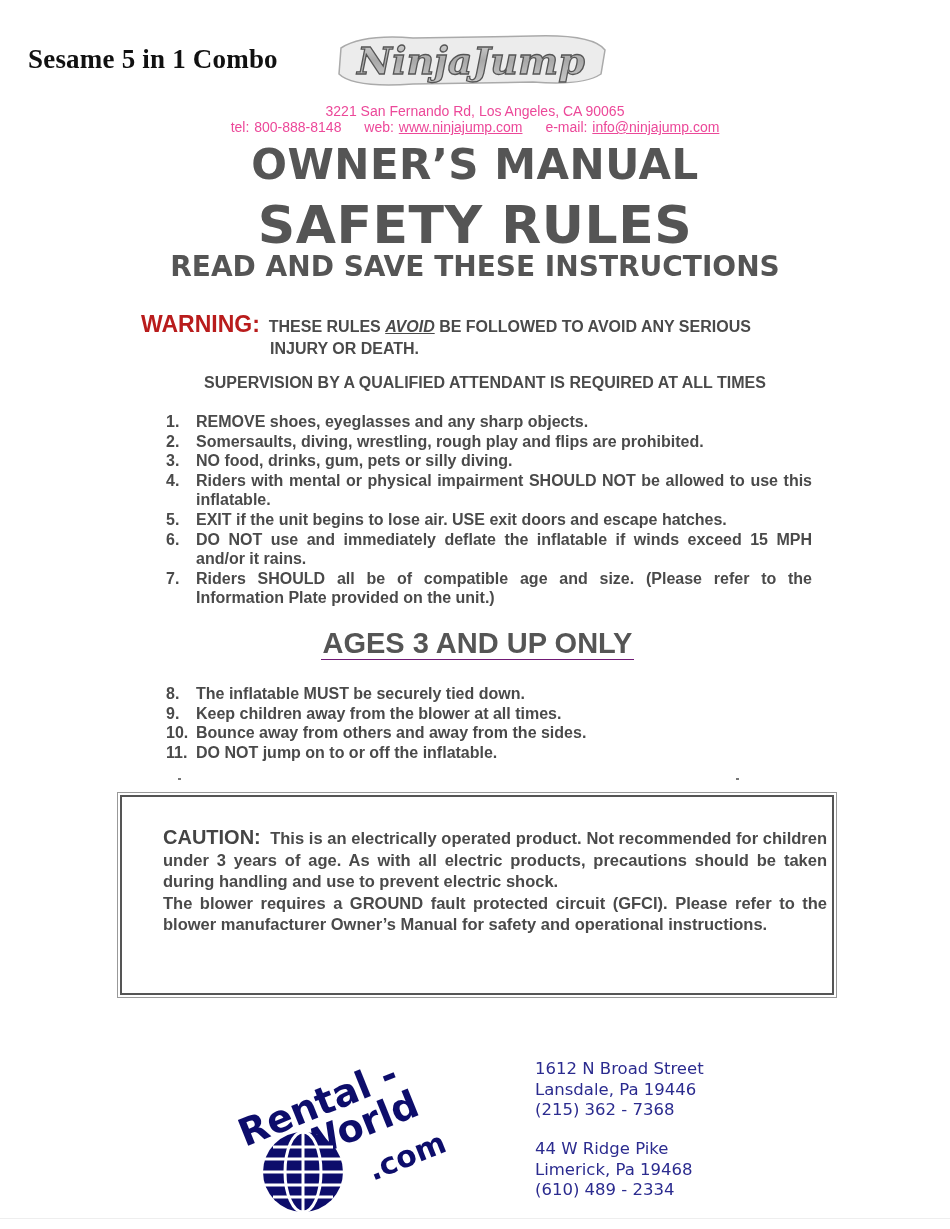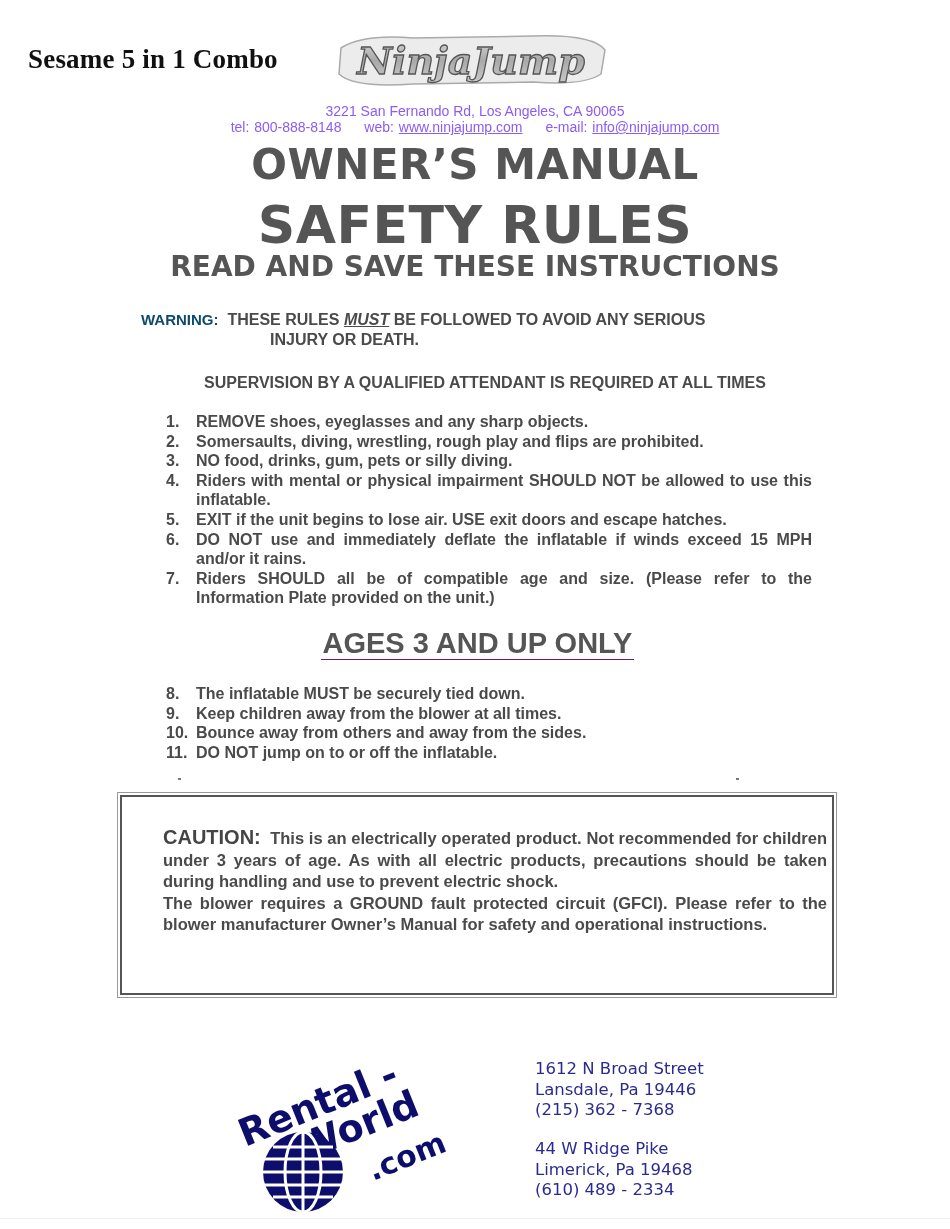--- a/index.html
+++ b/index.html
@@ -3,33 +3,33 @@
 <meta charset="utf-8">
 <style>
   html, body { margin: 0; padding: 0; background: #ffffff; }
   body { width: 950px; height: 1229px; position: relative; overflow: hidden; font-family: "Liberation Sans", sans-serif; color: #4a4a4a; }
   .abs { position: absolute; }
 
   .product-title { left: 28px; top: 44px; font-family: "Liberation Serif", serif; font-weight: bold; font-size: 27px; color: #111; letter-spacing: 0.2px; }
 
   .ninja-logo { left: 333px; top: 30px; width: 276px; height: 62px; }
 
-  .addr-line { left: 0; width: 950px; text-align: center; font-size: 14px; color: #8b5cf6; }
+  .addr-line { left: 0; width: 950px; text-align: center; font-size: 14px; color: #ec4899; }
   .addr1 { top: 103px; }
   .addr2 { top: 119px; word-spacing: 1px; }
   .addr2 .link { text-decoration: underline; }
   .addr2 .gap { display: inline-block; width: 18px; }
 
   .h-title { left: 0; width: 950px; text-align: center; font-family: "DejaVu Sans", sans-serif; font-weight: bold; color: #555; }
   .h1 { top: 140px; font-size: 42px; letter-spacing: 0.5px; }
   .h2 { top: 195px; font-size: 52px; letter-spacing: 0.5px; }
   .h3 { top: 250px; font-size: 28px; }
 
   .warning-block { left: 141px; top: 311px; width: 660px; }
-  .warning-label { font-size: 15px; font-weight: bold; color: #0c4a6e; }
+  .warning-label { font-size: 23px; font-weight: bold; color: #b91c1c; }
   .warning-text { font-size: 16px; font-weight: bold; color: #4a4a4a; }
   .warning-text u i { font-style: italic; }
   .warning-line2 { margin-left: 129px; font-size: 16px; font-weight: bold; color: #4a4a4a; margin-top: 2px; }
 
   .supervision { left: 0; width: 970px; text-align: center; top: 374px; font-size: 16px; font-weight: bold; color: #4a4a4a; }
 
   .rules { left: 166px; width: 646px; font-size: 16px; font-weight: bold; color: #4a4a4a; line-height: 19.6px; }
   .rules1 { top: 412px; }
   .rules2 { top: 684px; }
   .rule { display: flex; }
@@ -80,21 +80,21 @@
   <span>e-mail:</span>
   <span class="link">info@ninjajump.com</span>
 </div>
 
 <div class="abs h-title h1">OWNER’S MANUAL</div>
 <div class="abs h-title h2">SAFETY RULES</div>
 <div class="abs h-title h3">READ AND SAVE THESE INSTRUCTIONS</div>
 
 <div class="abs warning-block">
   <span class="warning-label">WARNING:</span>
-  <span class="warning-text">&nbsp;<span>THESE RULES </span><u><i>MUST</i></u><span> BE FOLLOWED TO AVOID ANY SERIOUS</span></span>
+  <span class="warning-text">&nbsp;<span>THESE RULES </span><u><i>AVOID</i></u><span> BE FOLLOWED TO AVOID ANY SERIOUS</span></span>
   <div class="warning-line2">INJURY OR DEATH.</div>
 </div>
 
 <div class="abs supervision">SUPERVISION BY A QUALIFIED ATTENDANT IS REQUIRED AT ALL TIMES</div>
 
 <div class="abs rules rules1">
   <div class="rule">
       <span class="num">1.</span>
       <span class="txt">REMOVE shoes, eyeglasses and any sharp objects.</span>
     </div>

